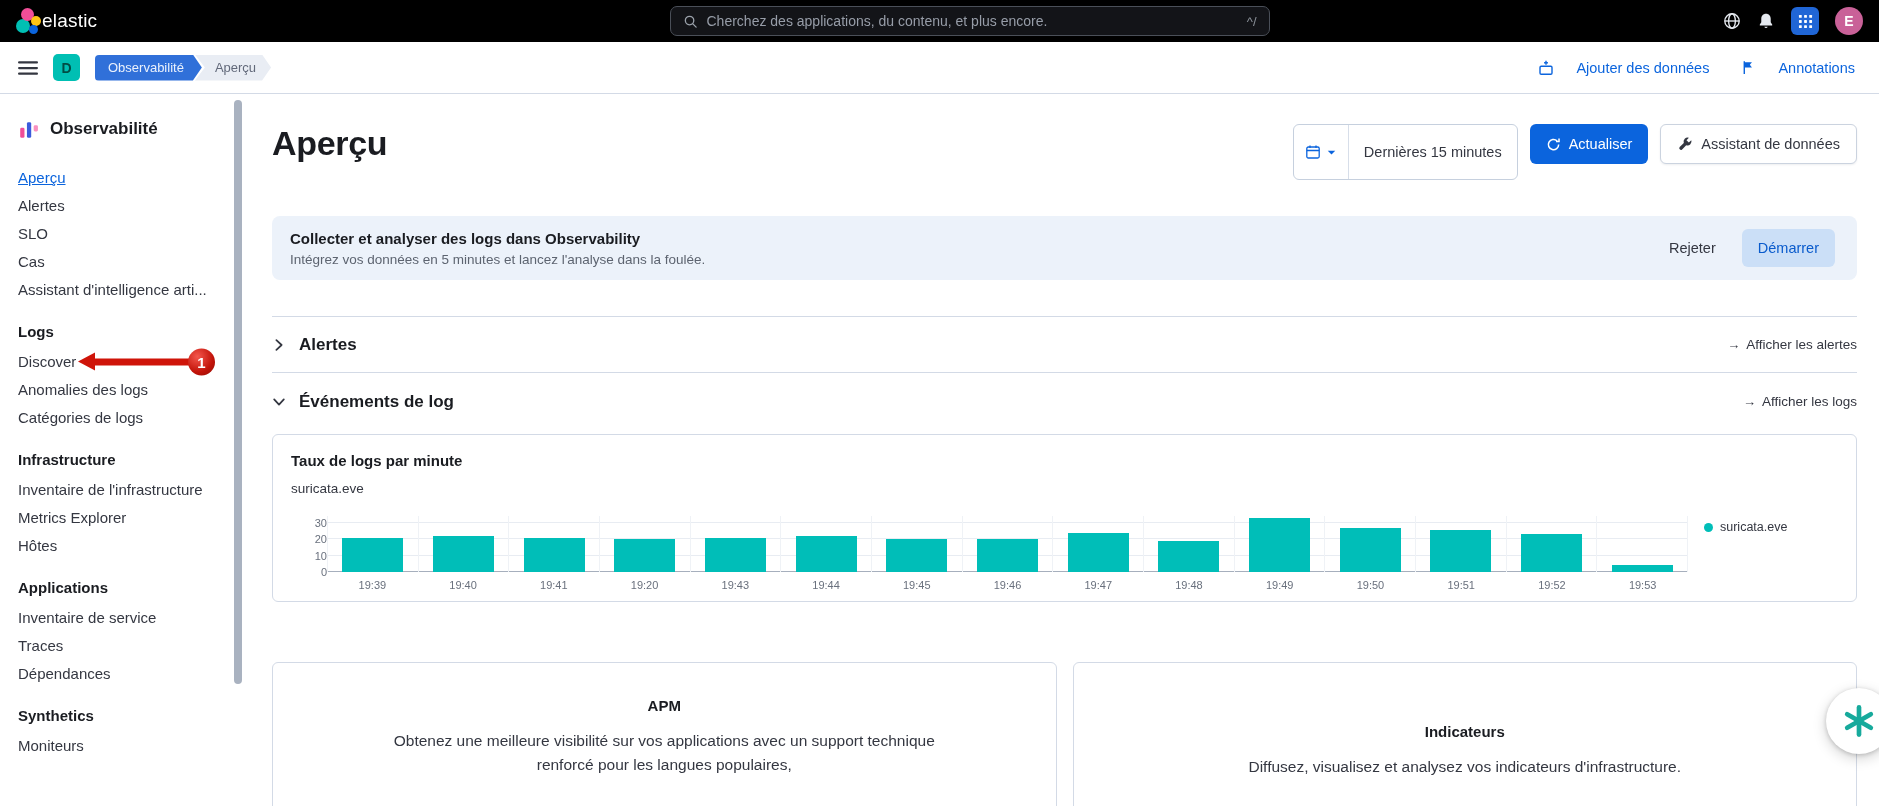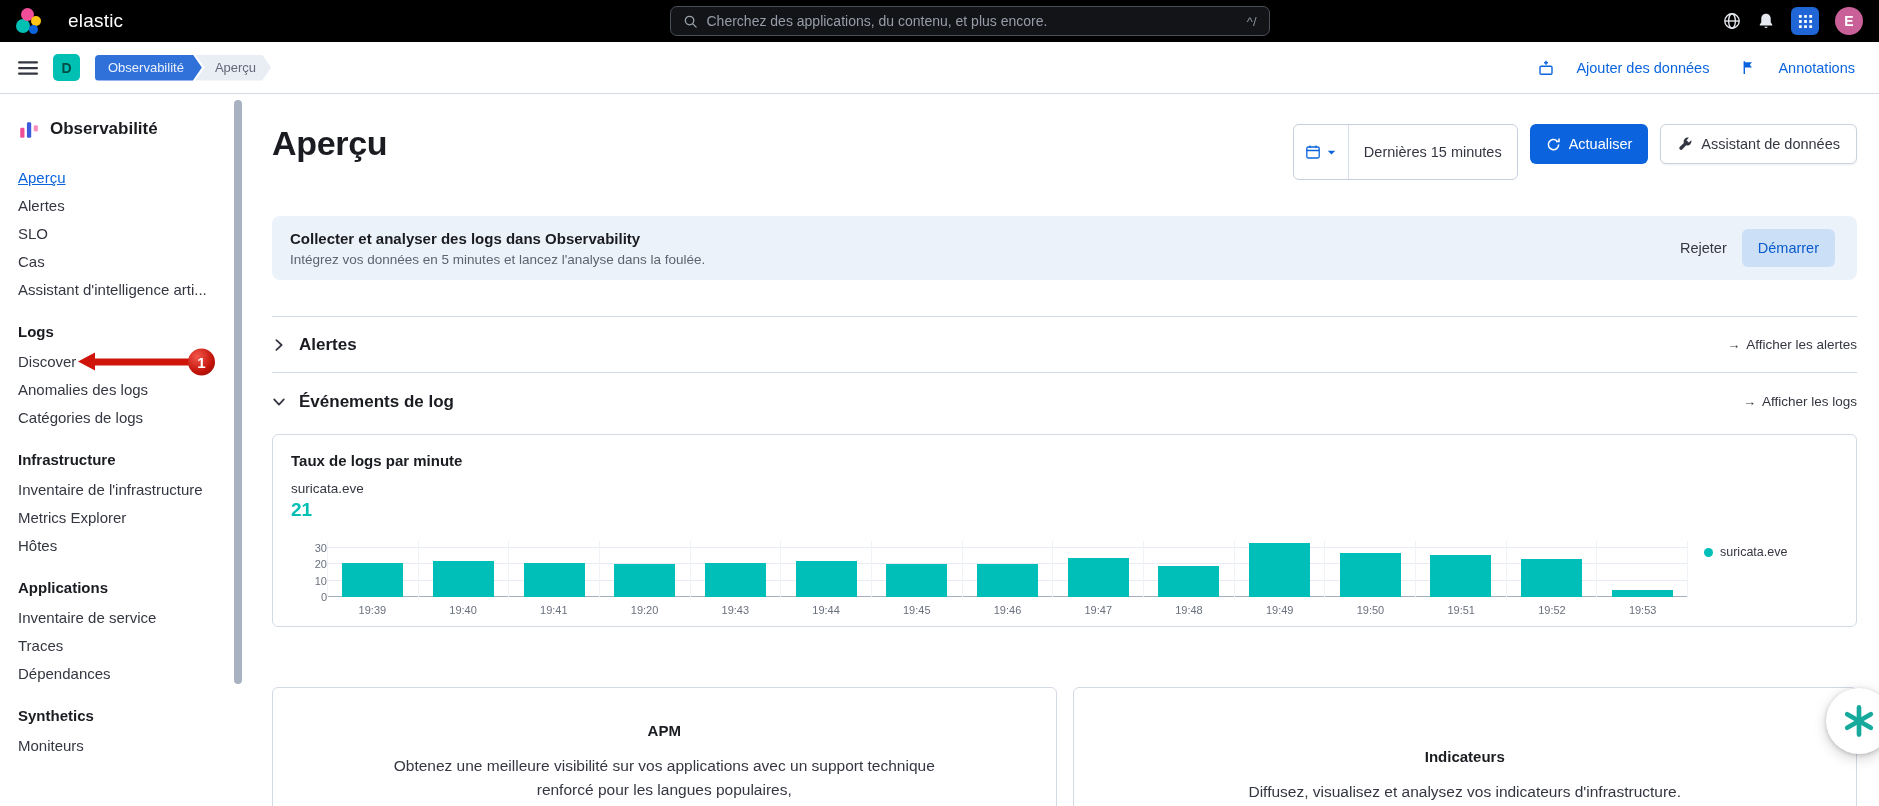--- a/index.html
+++ b/index.html
@@ -1,21 +1,21 @@
 <!DOCTYPE html>
 <html><head>
 <meta charset="utf-8">
 <style>
   * { box-sizing: border-box; margin: 0; padding: 0; }
   html, body { width: 1879px; height: 806px; overflow: hidden; }
   body { font-family: "Liberation Sans", "DejaVu Sans", sans-serif; color: #1a1c21; background: #fff; position: relative; }
 
   
   .top-bar { height: 42px; background: #000; display: flex; align-items: center; padding: 0 16px; }
-  .brand { display: flex; align-items: center; gap: 26px; flex: 0 0 220px; cursor: pointer; }
+  .brand { display: flex; align-items: center; gap: 0; flex: 0 0 220px; cursor: pointer; }
   .logo { position: relative; width: 26px; height: 26px; }
   .logo i { position: absolute; border-radius: 50%; display: block; }
   .logo .c1 { width: 13px; height: 13px; background: #F04E98; left: 5px; top: 0; }
   .logo .c2 { width: 14px; height: 14px; background: #00BFB3; left: 0; top: 11px; }
   .logo .c3 { width: 10px; height: 10px; background: #FEC514; left: 15px; top: 8px; }
   .logo .c4 { width: 9px;  height: 9px;  background: #0B64DD; left: 13px; top: 17px; }
   .brand-name { color: #fff; font-size: 19px; letter-spacing: .2px; }
   .search-wrap { flex: 1; display: flex; justify-content: center; }
   .search-box { width: 600px; height: 30px; background: #131418; border: 1px solid #4a4f58; border-radius: 7px; display: flex; align-items: center; gap: 9px; padding: 0 12px; cursor: text; }
   .search-placeholder { flex: 1; color: #979DA8; font-size: 14px; white-space: nowrap; overflow: hidden; }
@@ -64,21 +64,21 @@
   .dp-cal { display: flex; align-items: center; gap: 5px; padding: 0 11px; border-right: 1px solid #D7DEE9; cursor: pointer; }
   .dp-range { display: flex; align-items: center; padding: 0 15px; font-size: 14.5px; color: #343741; cursor: pointer; }
   .btn { height: 40px; border-radius: 6px; display: flex; align-items: center; gap: 8px; padding: 0 16px; font-size: 14.5px; cursor: pointer; border: none; font-family: inherit; }
   .btn-primary { background: #0B64DD; color: #fff; font-weight: 500; }
   .btn-secondary { background: #fff; border: 1px solid #CBD3DF; color: #343741; font-weight: 500; box-shadow: 0 1px 2px rgba(25,40,60,.08); }
 
   
   .banner { margin-top: 36px; background: #ECF2FA; border-radius: 8px; padding: 13px 18px; display: flex; align-items: center; }
   .banner-title { font-size: 15px; font-weight: 700; }
   .banner-sub { font-size: 13.5px; color: #5D6470; margin-top: 5px; }
-  .banner-actions { margin-left: auto; display: flex; align-items: center; gap: 15px; padding-right: 4px; }
+  .banner-actions { margin-left: auto; display: flex; align-items: center; gap: 26px; padding-right: 4px; }
   .link-dismiss { font-size: 14.5px; color: #343741; cursor: pointer; }
   .btn-start { background: #CBDFF7; color: #0A5BCC; height: 38px; font-weight: 500; }
 
   
   .acc-row { display: flex; align-items: center; height: 57px; }
   .acc-alerts { margin-top: 36px; border-top: 1px solid #D3DAE6; border-bottom: 1px solid #D3DAE6; }
   .acc-title { font-size: 17px; font-weight: 700; margin-left: 13px; }
   .acc-link { margin-left: auto; font-size: 13.5px; color: #343741; cursor: pointer; display: flex; gap: 6px; align-items: center; }
   .arrow-glyph { font-size: 13px; }
 
@@ -326,21 +326,20 @@
       <span class="acc-title">Événements de log</span>
       <span class="acc-link">
         <span class="arrow-glyph">→</span>
         <span>Afficher les logs</span>
       </span>
     </div>
 
     <div class="chart-panel">
       <div class="chart-title">Taux de logs par minute</div>
       <div class="chart-group">suricata.eve</div>
-      <div class="chart-value">21</div>
       <div class="chart-body">
         <div class="yaxis">
             <span style="bottom: 87.4126%;">30</span>
             <span style="bottom: 58.2751%;">20</span>
             <span style="bottom: 29.1375%;">10</span>
             <span style="bottom: 0%;">0</span>
           </div>
         <div class="plot-col">
           <div class="plot">
             <div class="grid-layer">

